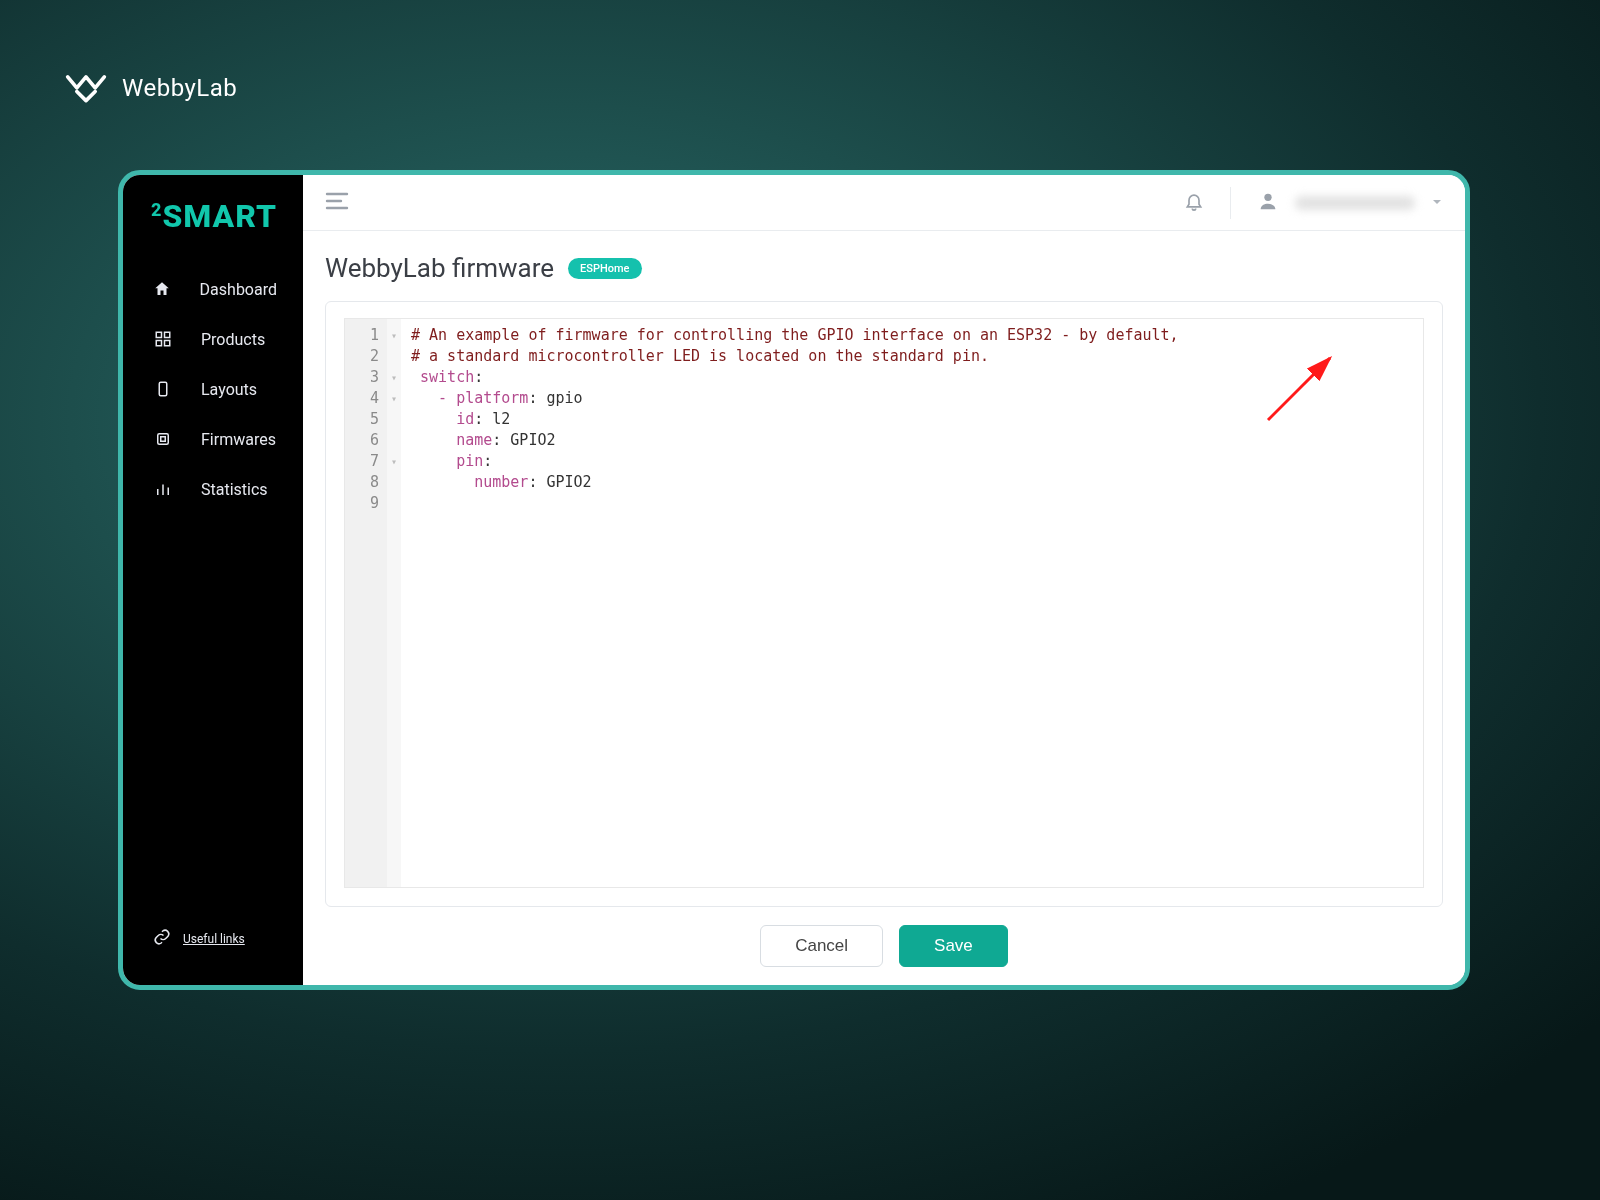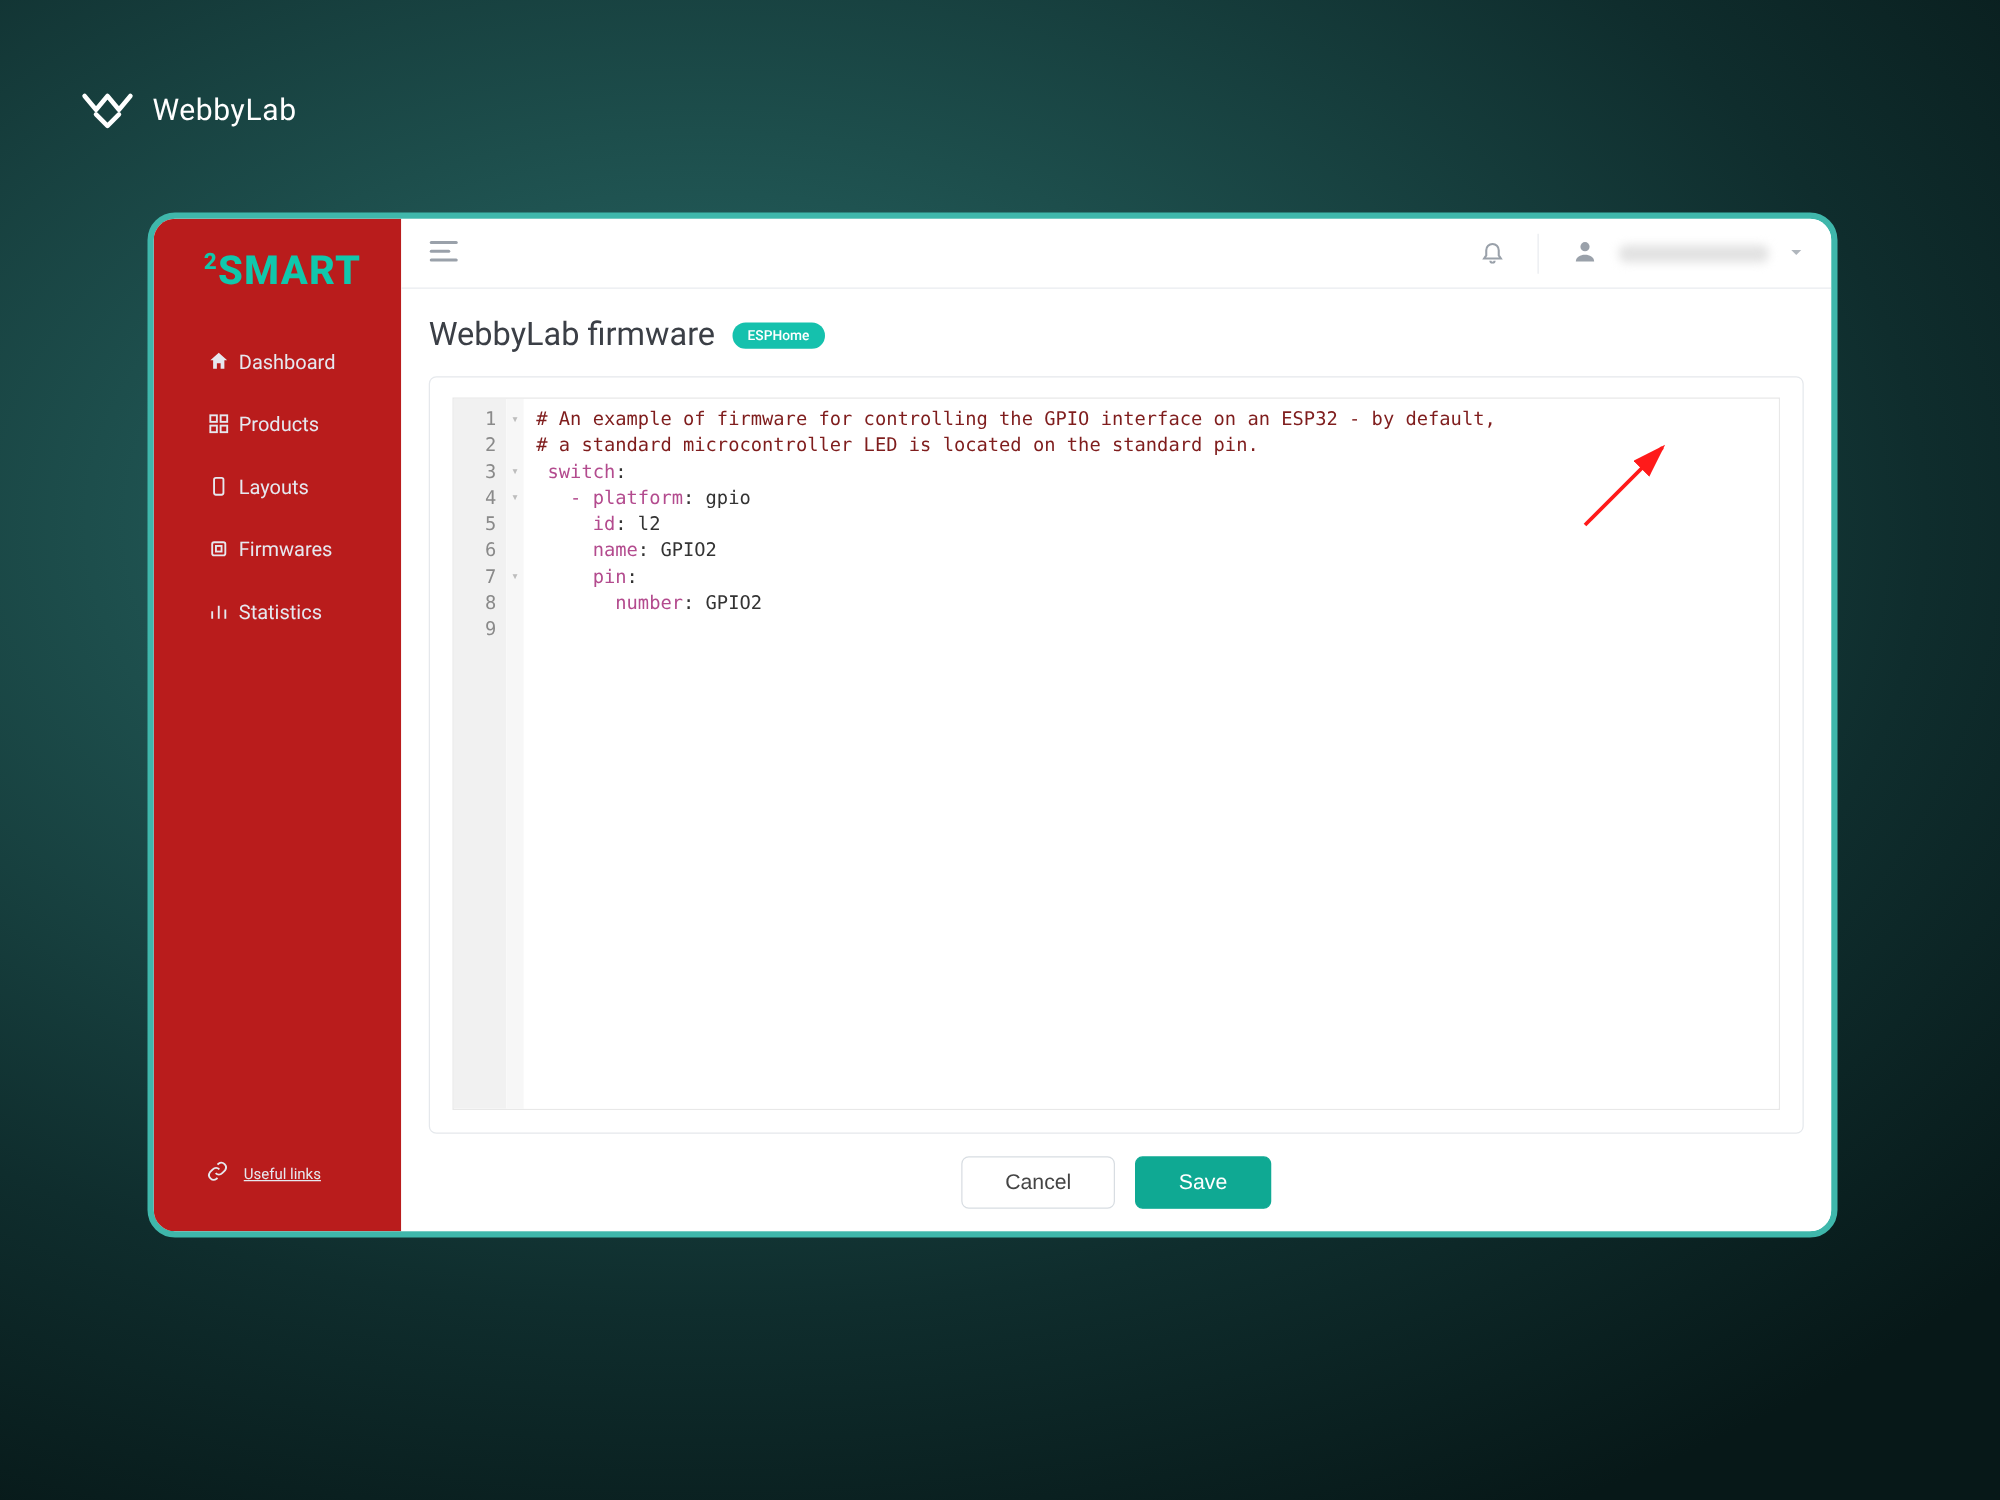--- a/index.html
+++ b/index.html
@@ -34,40 +34,40 @@
     height: 820px;
     background: #fff;
     border-radius: 22px;
     border: 5px solid #3fb7ab;
     overflow: hidden;
     display: flex;
   }
 
   
   .sidebar {
-    width: 198px;
-    background: #b91c1c;
+    width: 180px;
+    background: #000000;
     display: flex;
     flex-direction: column;
-    padding: 18px 0 22px 16px;
+    padding: 18px 0 22px 4px;
     flex-shrink: 0;
   }
   .logo {
     color: #11c7ac;
     font-weight: 800;
     font-size: 32px;
     letter-spacing: 1px;
     padding: 4px 24px 22px 24px;
   }
   .logo sup { font-size: 18px; vertical-align: top; position: relative; top: 2px; }
   .nav { display: flex; flex-direction: column; gap: 2px; margin-top: 8px; }
   .nav-item {
     display: flex;
     align-items: center;
-    gap: 6px;
+    gap: 28px;
     padding: 14px 26px;
     color: #e6e8ef;
     font-size: 16px;
     cursor: pointer;
   }
   .nav-item .ico { width: 20px; height: 20px; display:flex; align-items:center; justify-content:center; }
   .nav-item .ico svg { width: 18px; height: 18px; }
   .spacer { flex: 1; }
   .useful {
     display:flex; align-items:center; gap:12px;

